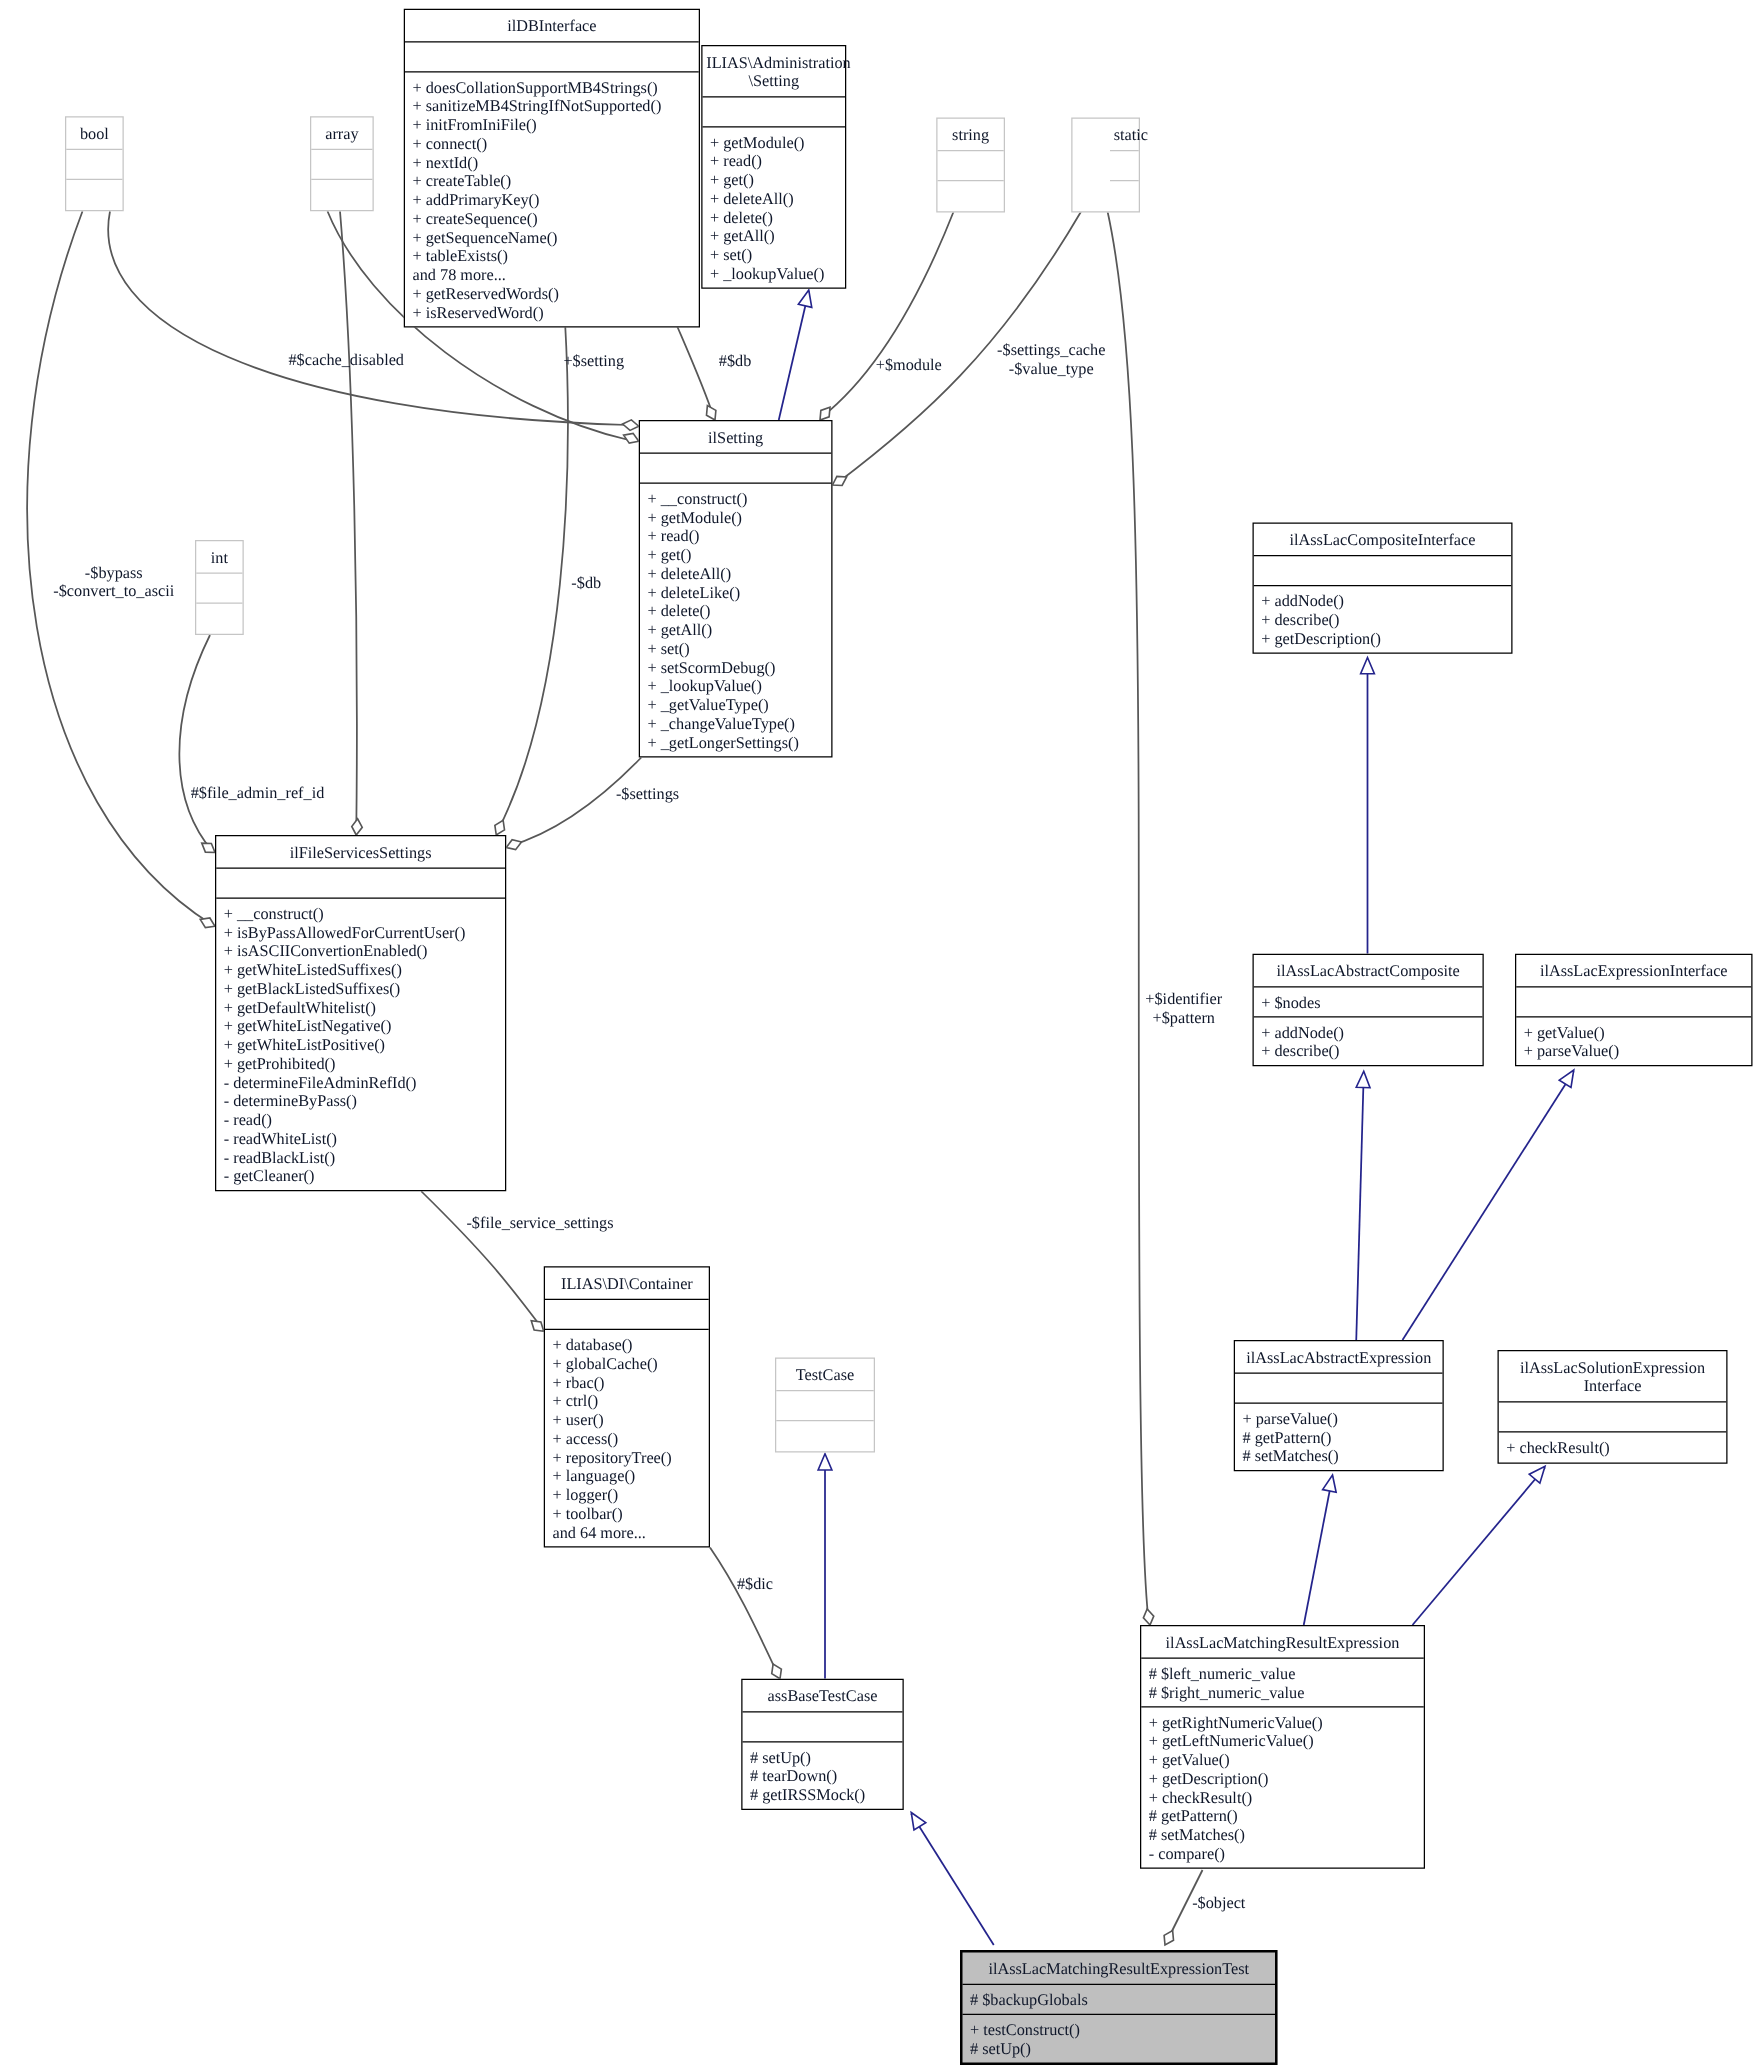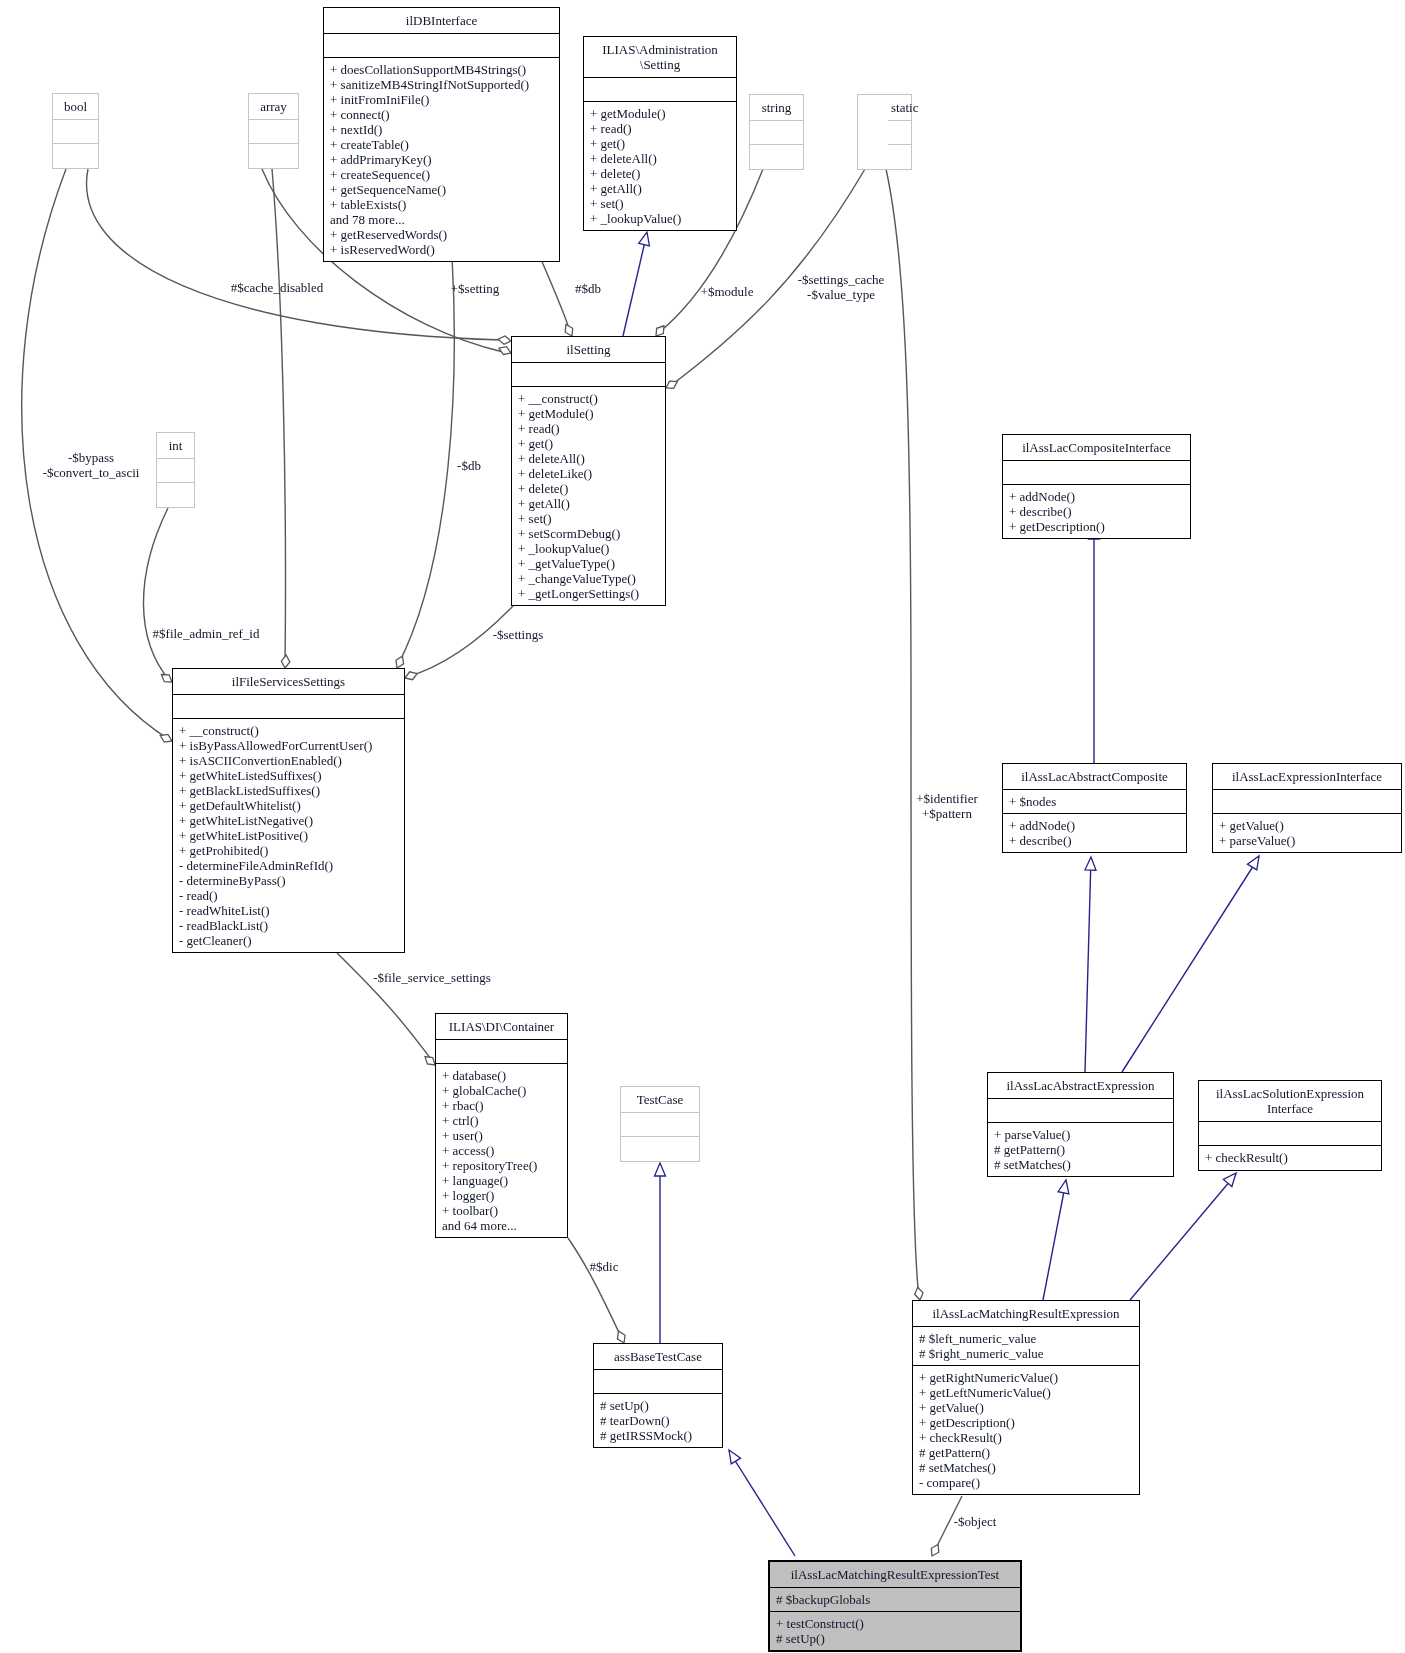--- a/index.html
+++ b/index.html
@@ -85,21 +85,21 @@
         <div class="row">+ createTable()</div>
         <div class="row">+ addPrimaryKey()</div>
         <div class="row">+ createSequence()</div>
         <div class="row">+ getSequenceName()</div>
         <div class="row">+ tableExists()</div>
         <div class="row">and 78 more...</div>
         <div class="row">+ getReservedWords()</div>
         <div class="row">+ isReservedWord()</div>
       </div>
     </div>
-    <div class="uml-box main" style="left: 583px; top: 36px; width: 154px;">
+    <div class="uml-box main" style="left: 561px; top: 36px; width: 116px;">
       <div class="uml-title">
         <div>ILIAS\Administration</div>
         <div>\Setting</div>
       </div>
       <div class="uml-attrs"></div>
       <div class="uml-methods">
         <div class="row">+ getModule()</div>
         <div class="row">+ read()</div>
         <div class="row">+ get()</div>
         <div class="row">+ deleteAll()</div>
@@ -219,21 +219,21 @@
       <div class="uml-title">
         <div>assBaseTestCase</div>
       </div>
       <div class="uml-attrs"></div>
       <div class="uml-methods">
         <div class="row"># setUp()</div>
         <div class="row"># tearDown()</div>
         <div class="row"># getIRSSMock()</div>
       </div>
     </div>
-    <div class="uml-box main" style="left: 1002px; top: 434px; width: 189px;">
+    <div class="uml-box main" style="left: 1002px; top: 418px; width: 208px;">
       <div class="uml-title">
         <div>ilAssLacCompositeInterface</div>
       </div>
       <div class="uml-attrs"></div>
       <div class="uml-methods">
         <div class="row">+ addNode()</div>
         <div class="row">+ describe()</div>
         <div class="row">+ getDescription()</div>
       </div>
     </div>
@@ -252,21 +252,21 @@
     <div class="uml-box main" style="left: 1212px; top: 763px; width: 190px;">
       <div class="uml-title">
         <div>ilAssLacExpressionInterface</div>
       </div>
       <div class="uml-attrs"></div>
       <div class="uml-methods">
         <div class="row">+ getValue()</div>
         <div class="row">+ parseValue()</div>
       </div>
     </div>
-    <div class="uml-box main" style="left: 987px; top: 1072px; width: 187px;">
+    <div class="uml-box main" style="left: 987px; top: 1072px; width: 168px;">
       <div class="uml-title">
         <div>ilAssLacAbstractExpression</div>
       </div>
       <div class="uml-attrs"></div>
       <div class="uml-methods">
         <div class="row">+ parseValue()</div>
         <div class="row"># getPattern()</div>
         <div class="row"># setMatches()</div>
       </div>
     </div>

